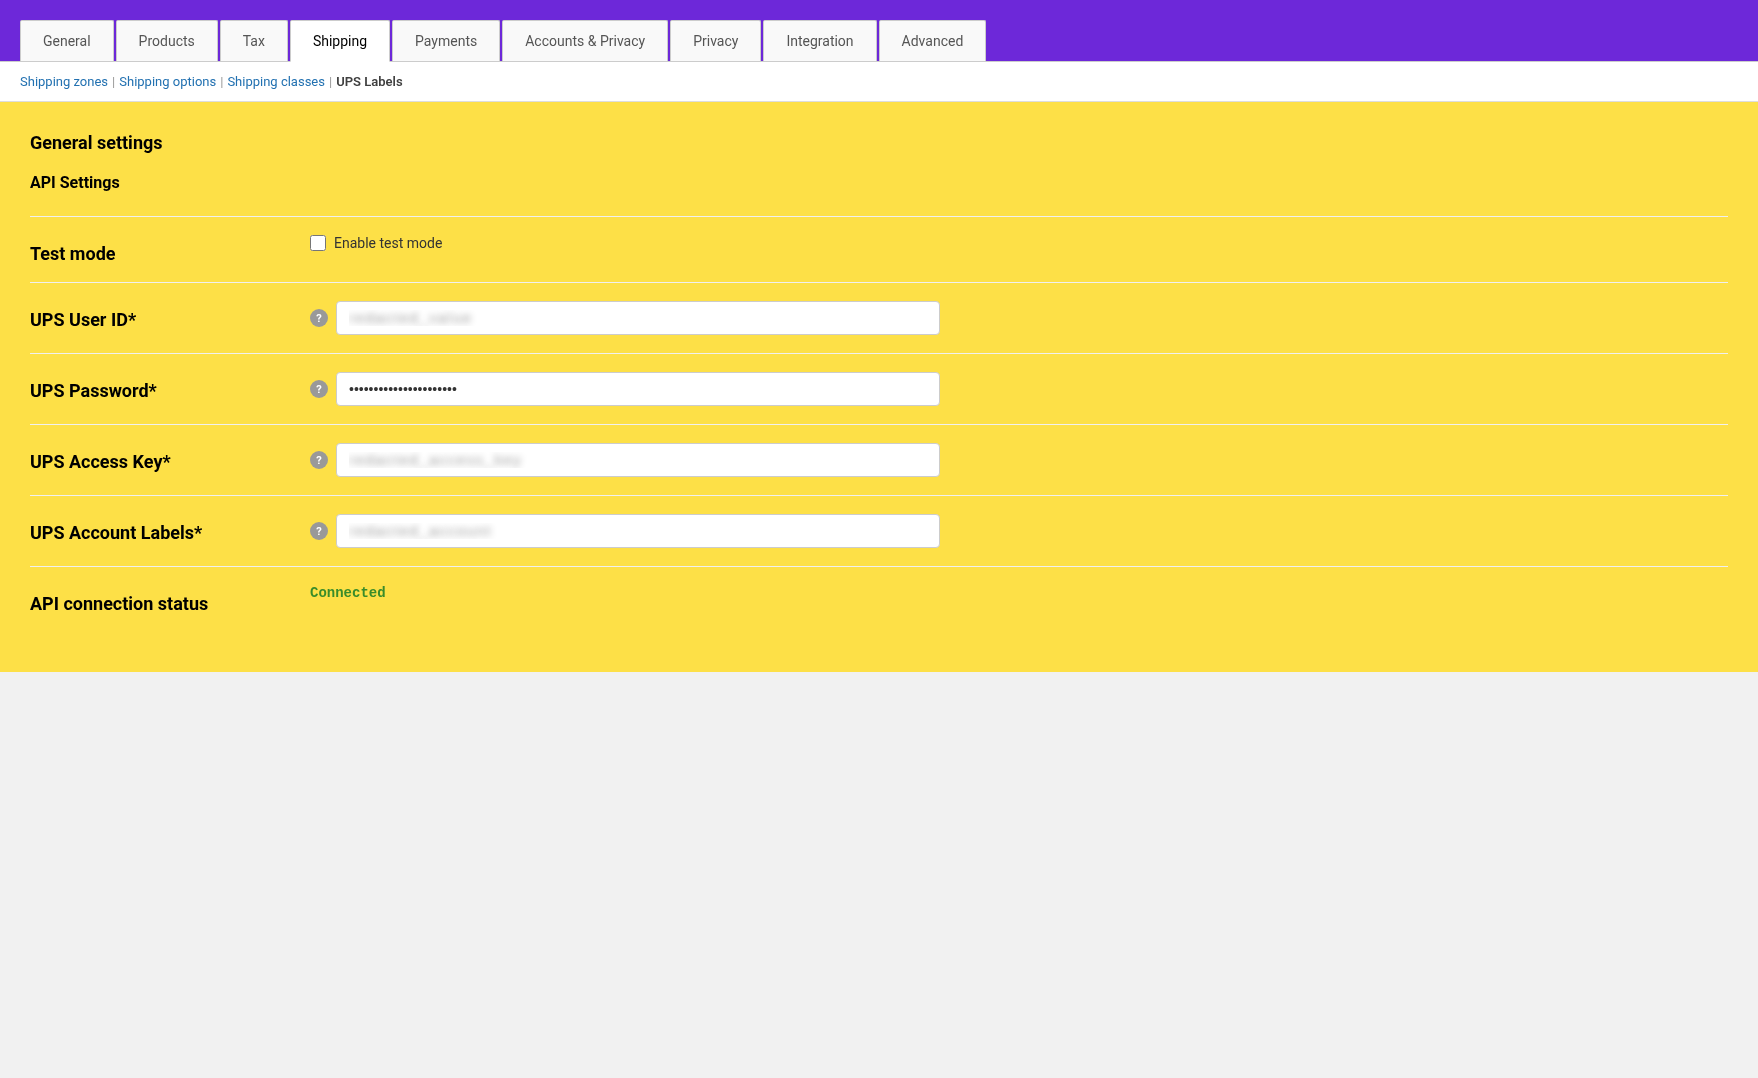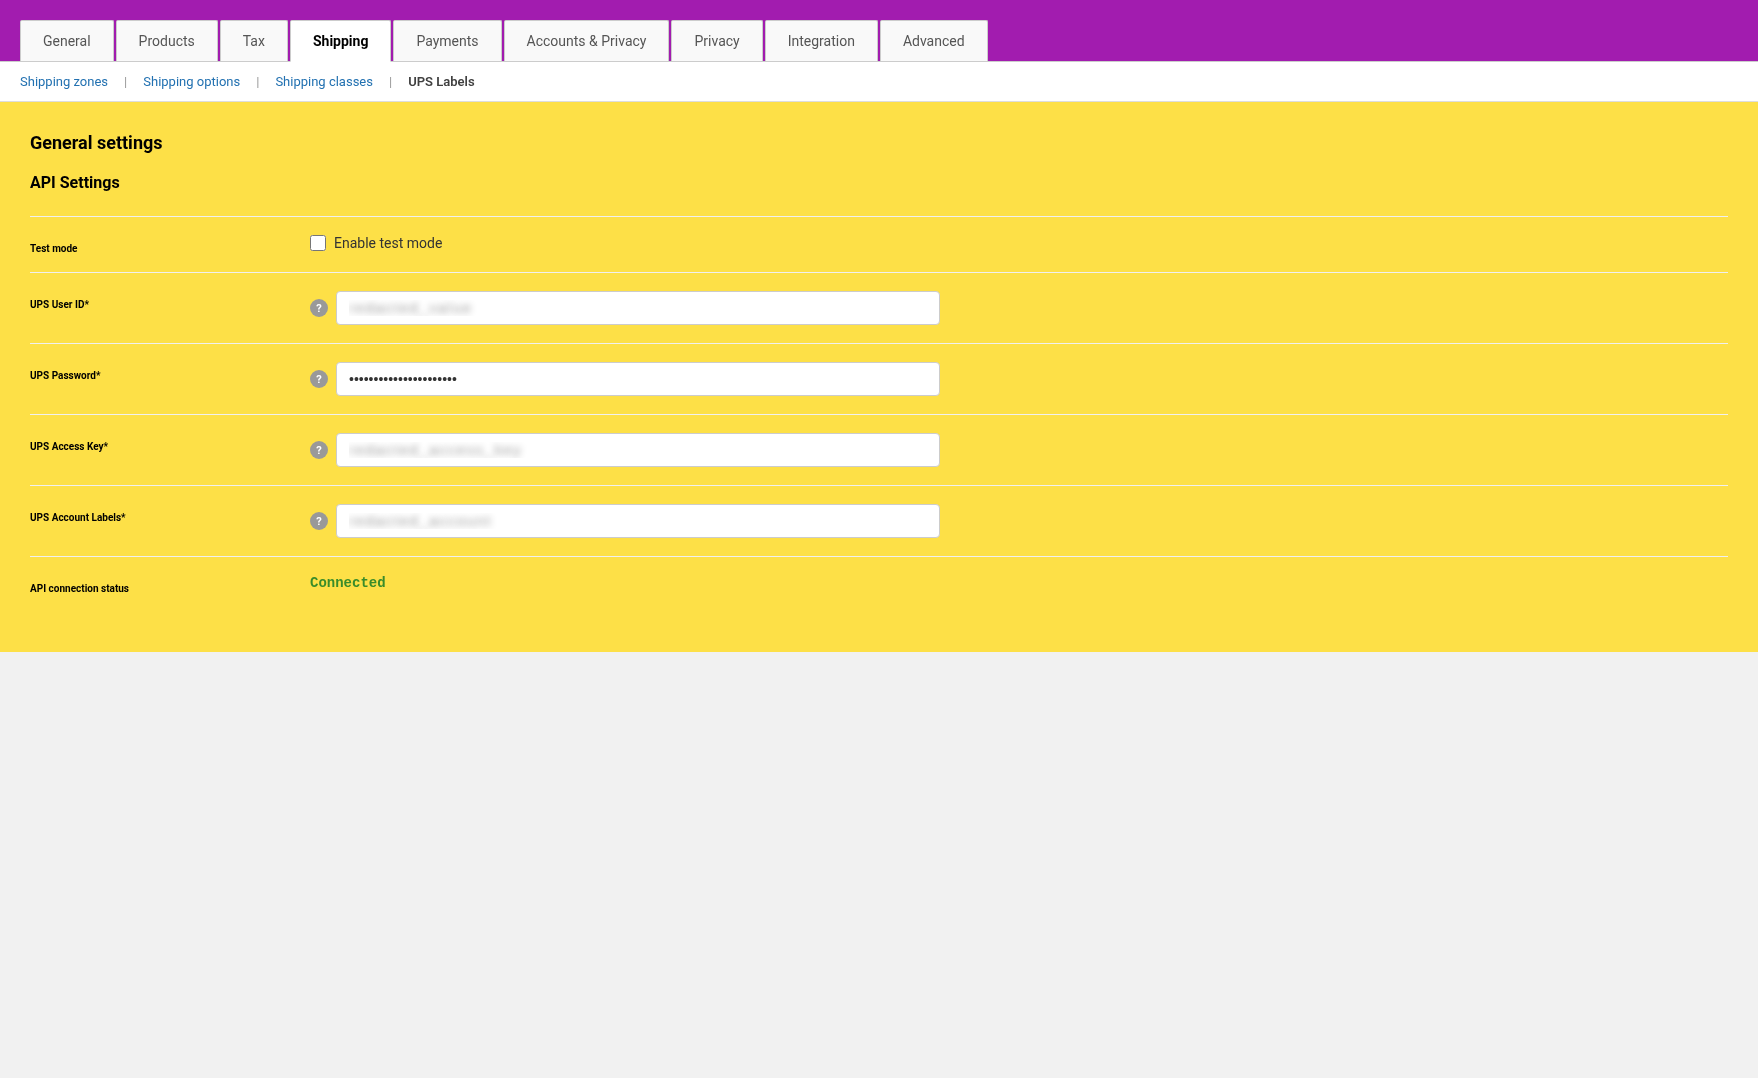--- a/index.html
+++ b/index.html
@@ -12,52 +12,52 @@
     .page-wrapper {
       background: #f1f1f1;
       min-height: 1078px;
       padding: 0;
     }
     
     .tab-bar {
       display: flex;
       flex-wrap: nowrap;
       border-bottom: 1px solid #ccc;
-      background: #a21caf;
+      background: #6d28d9;
       padding: 0 20px;
       padding-top: 20px;
     }
     .tab-item {
       padding: 12px 22px;
       border: 1px solid #ccc;
       border-bottom: none;
       background: #f9f9f9;
       cursor: pointer;
       font-size: 14px;
       color: #555;
       margin-right: 2px;
       border-radius: 2px 2px 0 0;
       white-space: nowrap;
     }
     .tab-item.active {
       background: #fff;
-      font-weight: 700;
+      font-weight: 400;
       color: #000;
       border-color: #ccc;
       border-bottom: 1px solid #fff;
       margin-bottom: -1px;
     }
     
     .sub-nav {
       background: #fff;
       padding: 12px 20px;
       border-bottom: 1px solid #ddd;
       display: flex;
       align-items: center;
-      gap: 12px;
+      gap: 0;
       font-size: 13px;
     }
     .sub-nav a {
       color: #2271b1;
       text-decoration: none;
       cursor: pointer;
     }
     .sub-nav .separator {
       color: #999;
       margin: 0 4px;
@@ -90,21 +90,21 @@
     .form-row {
       display: flex;
       align-items: flex-start;
       padding: 18px 0;
       border-top: 1px solid #f0f0f0;
     }
     .form-label {
       width: 280px;
       min-width: 280px;
       font-weight: 700;
-      font-size: 10px;
+      font-size: 18px;
       color: #000;
       padding-top: 8px;
     }
     .form-control {
       flex: 1;
       display: flex;
       align-items: center;
       gap: 8px;
     }
     .help-icon {

